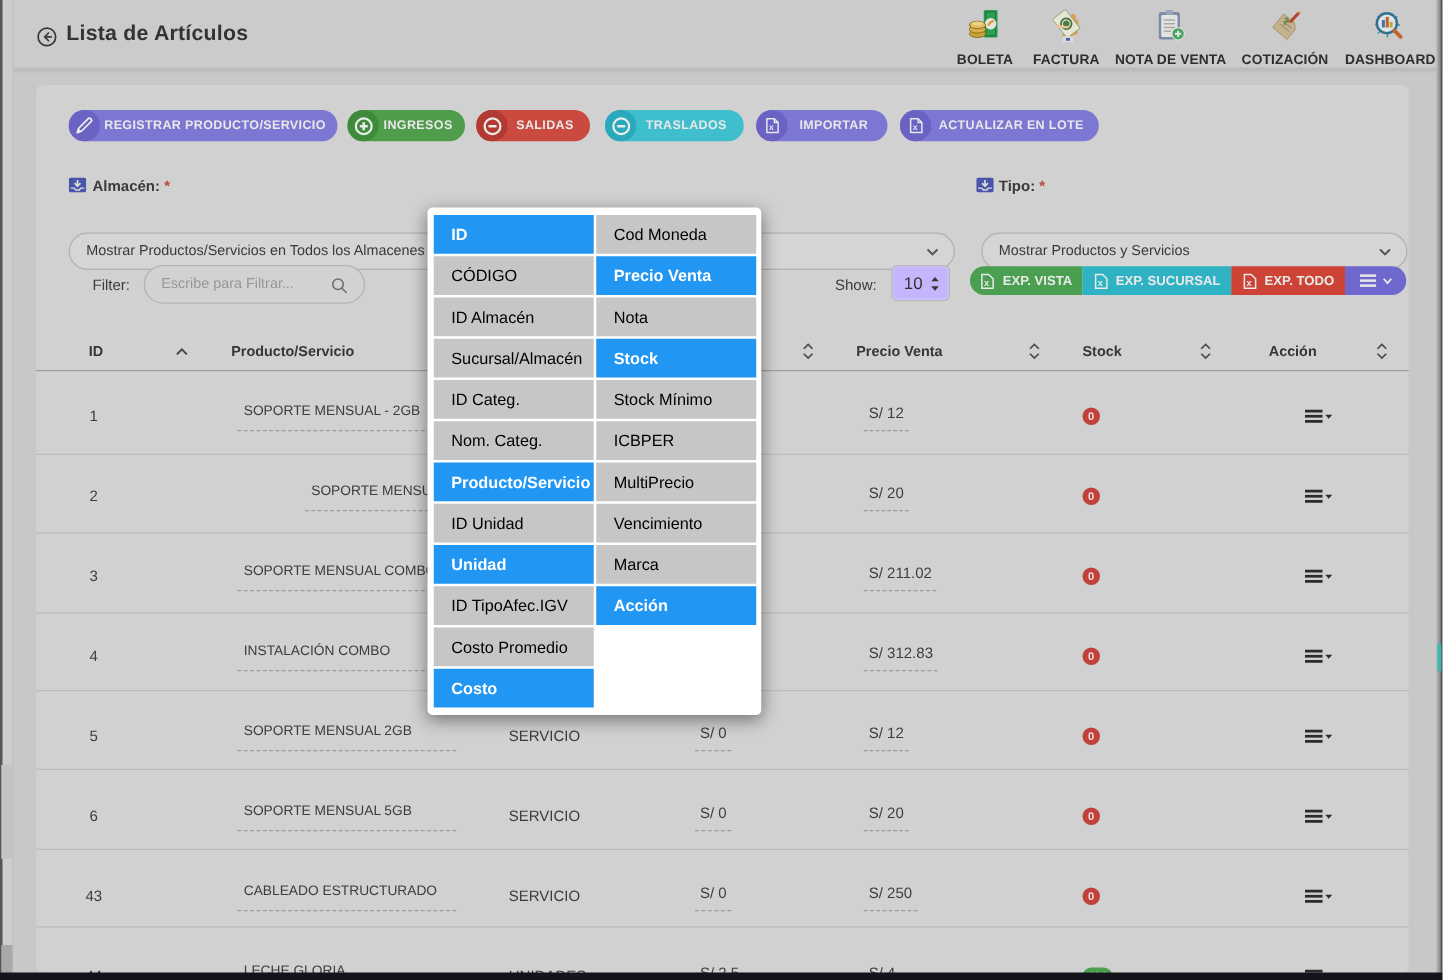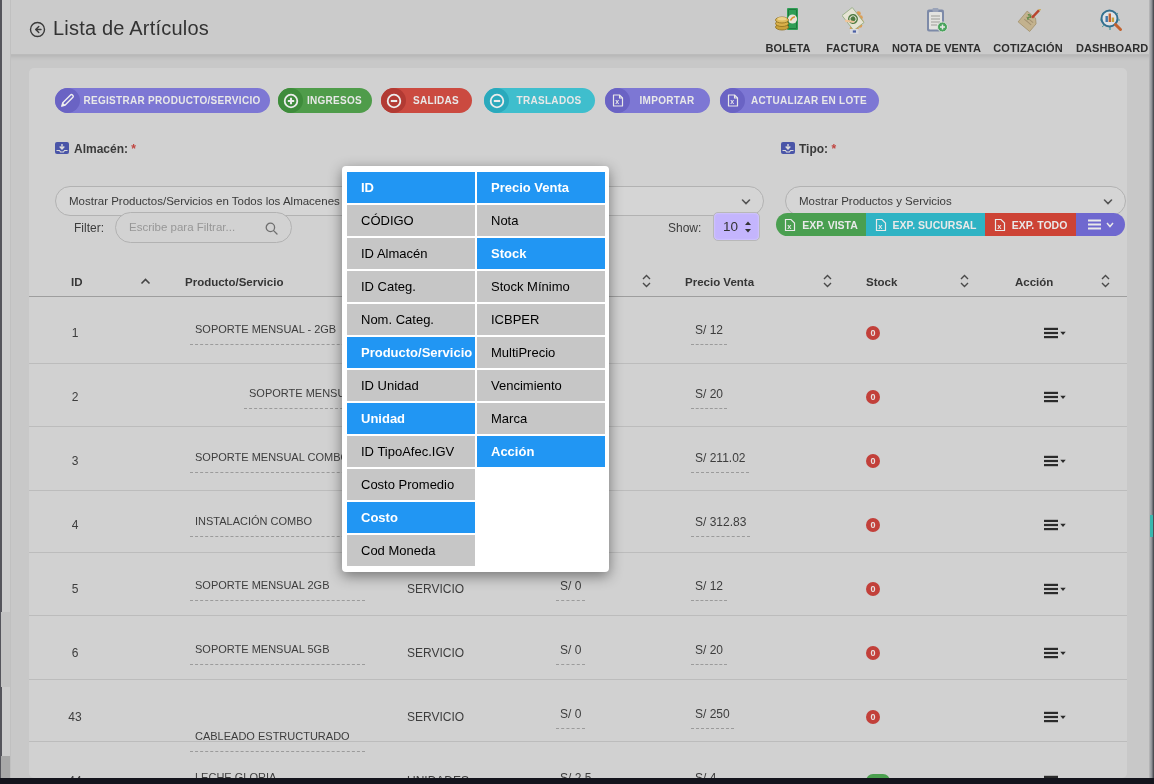--- a/index.html
+++ b/index.html
@@ -2,21 +2,21 @@
 <html><head>
 <meta charset="utf-8">
 <style>
 * { margin:0; padding:0; box-sizing:border-box; }
 html,body { width:1154px; height:784px; overflow:hidden; }
 body { font-family:"Liberation Sans", sans-serif; background:#c8c8c8; position:relative; }
 .abs { position:absolute; }
 
 
 .topbar { position:absolute; left:0; top:0; width:1154px; height:55px; background:#cbcbcb; border-bottom:1px solid #bbbbbb; box-shadow:0 2px 4px rgba(0,0,0,0.10); }
-.title { position:absolute; left:53px; top:17px; font-size:20px; font-weight:normal; color:#333; letter-spacing:0.2px; }
+.title { position:absolute; left:53px; top:17px; font-size:17px; font-weight:bold; color:#333; letter-spacing:0.2px; }
 .navitem { position:absolute; top:6px; text-align:center; }
 .navitem .lbl { font-size:11px; font-weight:bold; color:#2e2e2e; margin-top:8px; letter-spacing:0.1px; white-space:nowrap; }
 .navitem .ic { height:28px; display:flex; align-items:center; justify-content:center; }
 
 
 .card { position:absolute; left:29px; top:68px; width:1098px; height:710px; background:#d1d1d1; border-radius:5px; }
 
 
 .pill { position:absolute; top:88px; height:25px; border-radius:12.5px; color:#e8e8e8; font-size:10px; font-weight:bold; letter-spacing:0.3px; display:flex; align-items:center; }
 .pill .pc { width:25px; height:25px; border-radius:50%; flex:0 0 25px; display:flex; align-items:center; justify-content:center; }
@@ -384,21 +384,21 @@
     <div class="td dotted" style="left:556px;top:643px;height:22px;padding:0 4px;">S/ 0</div>
     <div class="td dotted" style="left:691px;top:643px;height:22px;padding:0 4px;">S/ 20</div>
     <div class="badge" style="left:866px;top:646px;">0</div>
     <svg class="abs" style="left:1044px;top:647px" width="22" height="12" viewBox="0 0 22 12">
       <rect x="0" y="0.8" width="14" height="2.2" fill="#2b2b2b"></rect>
       <rect x="0" y="4.9" width="14" height="2.2" fill="#2b2b2b"></rect>
       <rect x="0" y="9" width="14" height="2.2" fill="#2b2b2b"></rect>
       <path d="M16.3 4.7 h5.4 l-2.7 3.2 z" fill="#2b2b2b"></path>
     </svg>
     <div class="td" style="left:45px;top:710px;width:60px;text-align:center;font-size:12px;">43</div>
-    <div class="td dotted" style="left:190px;top:730px;width:175px;height:22px;padding-left:5px;font-size:11px;white-space:nowrap;">CABLEADO ESTRUCTURADO</div>
+    <div class="td dotted" style="left:190px;top:707px;width:175px;height:22px;padding-left:5px;font-size:11px;white-space:nowrap;">CABLEADO ESTRUCTURADO</div>
     <div class="td" style="left:407px;top:710px;">SERVICIO</div>
     <div class="td dotted" style="left:556px;top:707px;height:22px;padding:0 4px;">S/ 0</div>
     <div class="td dotted" style="left:691px;top:707px;height:22px;padding:0 4px;">S/ 250</div>
     <div class="badge" style="left:866px;top:710px;">0</div>
     <svg class="abs" style="left:1044px;top:711px" width="22" height="12" viewBox="0 0 22 12">
       <rect x="0" y="0.8" width="14" height="2.2" fill="#2b2b2b"></rect>
       <rect x="0" y="4.9" width="14" height="2.2" fill="#2b2b2b"></rect>
       <rect x="0" y="9" width="14" height="2.2" fill="#2b2b2b"></rect>
       <path d="M16.3 4.7 h5.4 l-2.7 3.2 z" fill="#2b2b2b"></path>
     </svg>
@@ -414,20 +414,21 @@
       <rect x="0" y="9" width="14" height="2.2" fill="#2b2b2b"></rect>
       <path d="M16.3 4.7 h5.4 l-2.7 3.2 z" fill="#2b2b2b"></path>
     </svg>
   </div>
 
 <div class="popup">
     <div class="pgrid">
 <div class="pcell on">ID</div>
 <div class="pcell">CÓDIGO</div>
 <div class="pcell">ID Almacén</div>
+<div class="pcell">Sucursal/Almacén</div>
 <div class="pcell">ID Categ.</div>
 <div class="pcell">Nom. Categ.</div>
 <div class="pcell on">Producto/Servicio</div>
 <div class="pcell">ID Unidad</div>
 <div class="pcell on">Unidad</div>
 <div class="pcell">ID TipoAfec.IGV</div>
 <div class="pcell">Costo Promedio</div>
 <div class="pcell on">Costo</div>
 <div class="pcell">Cod Moneda</div>
 <div class="pcell on">Precio Venta</div>

